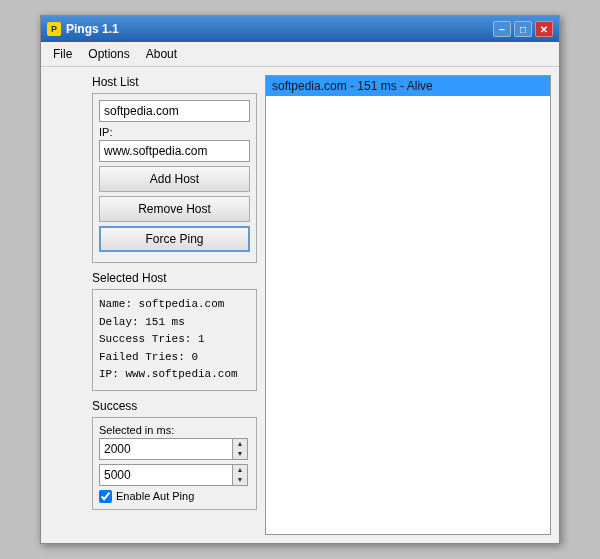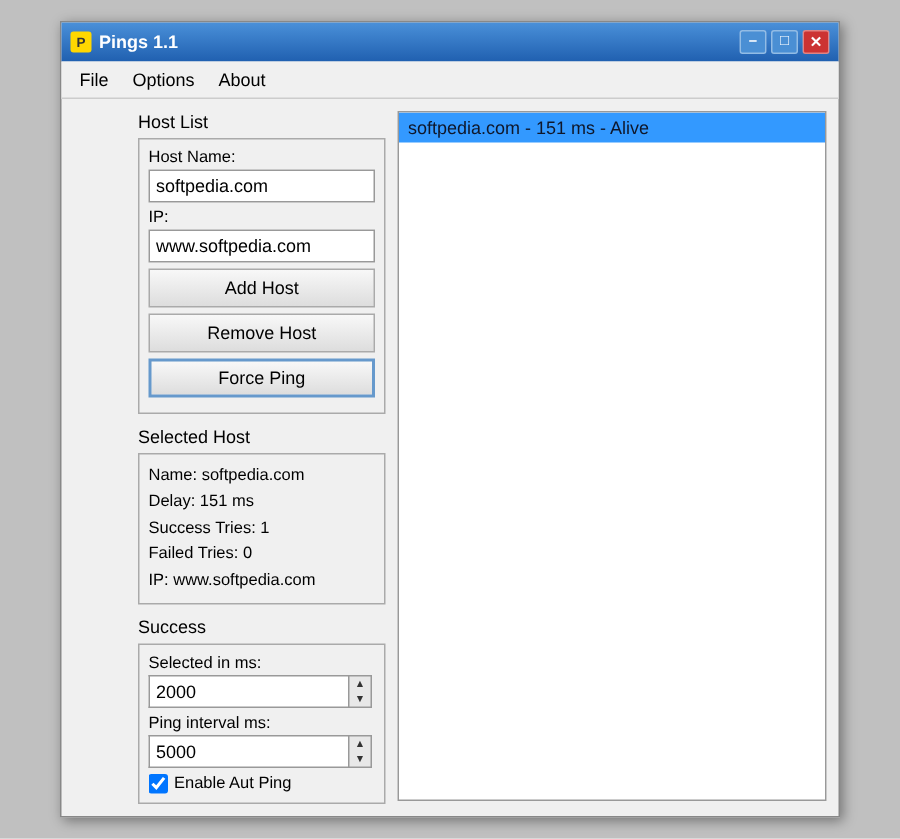--- a/index.html
+++ b/index.html
@@ -134,20 +134,21 @@
     }
     .btn.force-ping {
       border: 2px solid #6699cc;
       background: linear-gradient(to bottom, #f8f8f8, #ddd);
     }
     .selected-host-box {
       border: 1px solid #aaa;
       padding: 6px;
       margin-bottom: 8px;
       background: #f0f0f0;
+      font-family: Liberation Mono, monospace;
     }
     .selected-host-box .info-line {
       font-size: 11px;
       line-height: 1.6;
       color: #000;
     }
     .settings-box {
       border: 1px solid #aaa;
       padding: 6px;
       background: #f0f0f0;
@@ -244,21 +245,20 @@
     <div class="menu-item">File</div>
     <div class="menu-item">Options</div>
     <div class="menu-item">About</div>
   </div>
 
   <div class="main-content">
 
     <div class="left-panel">
       <div class="section-label">Host List</div>
       <div class="group-box">
-        <div class="field-label">Host Name:</div>
         <input type="text" value="softpedia.com" style="">
         <div class="field-label">IP:</div>
         <input type="text" value="www.softpedia.com" style="">
         <button class="btn">Add Host</button>
         <button class="btn">Remove Host</button>
         <button class="btn force-ping">Force Ping</button>
       </div>
 
       <div class="section-label">Selected Host</div>
       <div class="selected-host-box">
@@ -272,21 +272,20 @@
       <div class="section-label">Success</div>
       <div class="settings-box">
         <div class="field-label">Selected in ms:</div>
         <div class="spin-container">
           <input type="text" value="2000" style="">
           <div class="spin-arrows">
             <button class="spin-up">▲</button>
             <button class="spin-down">▼</button>
           </div>
         </div>
-        <div class="field-label">Ping interval ms:</div>
         <div class="spin-container">
           <input type="text" value="5000" style="">
           <div class="spin-arrows">
             <button class="spin-up">▲</button>
             <button class="spin-down">▼</button>
           </div>
         </div>
         <div class="checkbox-row">
           <input type="checkbox" checked="" style="">
           <label>Enable Aut Ping</label>

